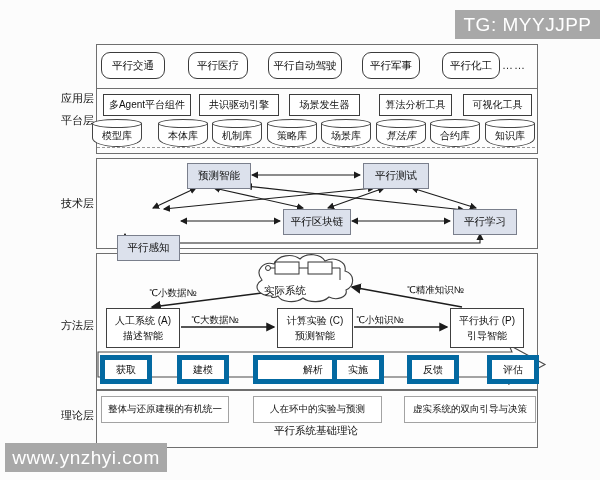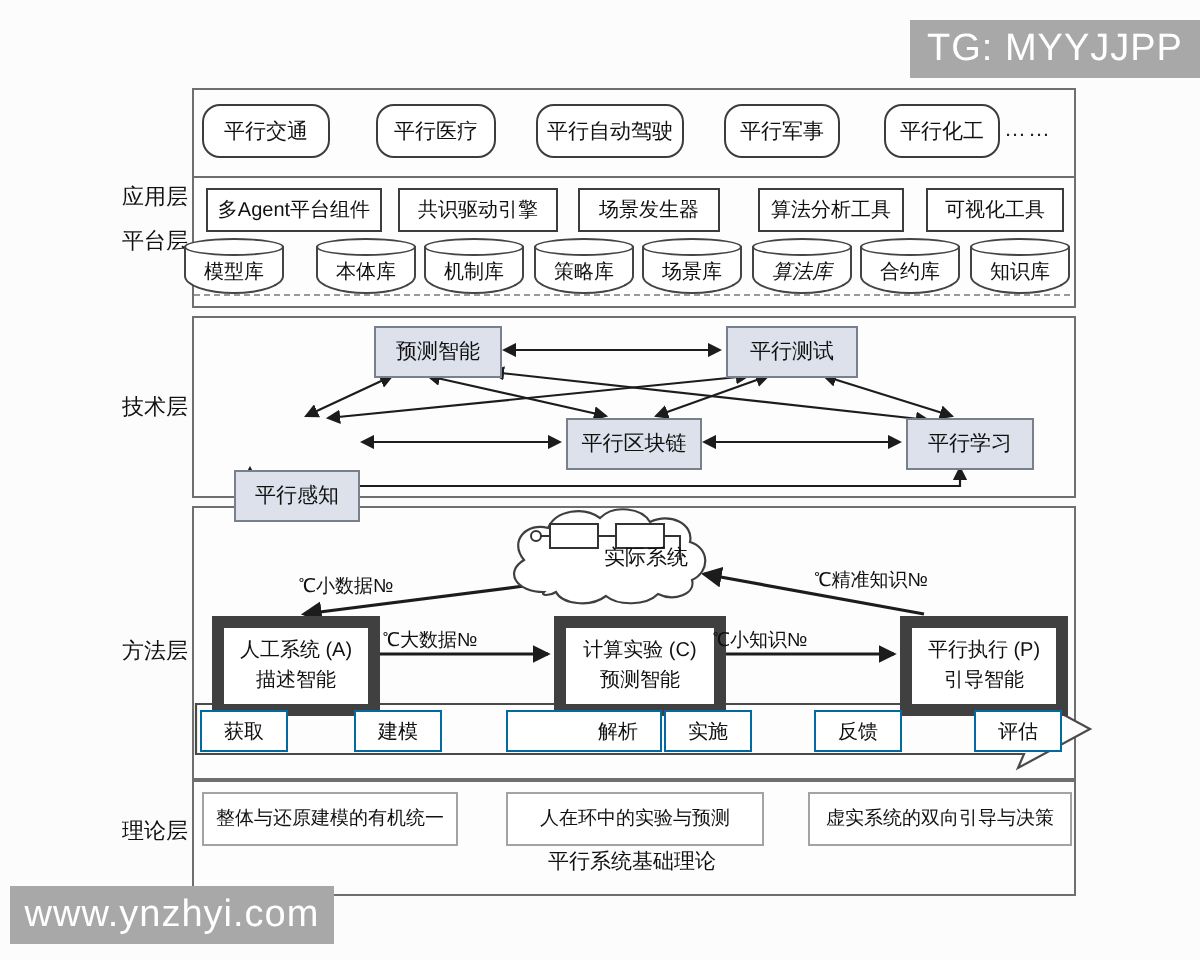--- a/index.html
+++ b/index.html
@@ -20,38 +20,38 @@
   }
   .cyl{position:absolute;top:119px;width:50px;height:28px;}
   .cyl-top{position:absolute;top:0;left:0;right:0;height:9px;border:1px solid #444;border-radius:50%;background:#fff;box-sizing:border-box;}
   .cyl-body{position:absolute;top:4px;left:0;right:0;bottom:0;border:1px solid #444;border-top:none;border-radius:0 0 50% 50% / 0 0 9px 9px;background:#fff;box-sizing:border-box;}
   .cyl-label{position:absolute;top:10px;left:0;width:100%;text-align:center;font-size:10px;}
   .tech-node{
     position:absolute;height:24px;border:1px solid #7a7f8c;background:#dce1ec;
     display:flex;align-items:center;justify-content:center;font-size:10.5px;white-space:nowrap;
   }
   .acp-box{
-    position:absolute;height:38px;border:6px solid #404040;background:#fff;
+    position:absolute;height:38px;border:1px solid #404040;background:#fff;
     display:flex;flex-direction:column;align-items:center;justify-content:center;font-size:10px;line-height:1.55;white-space:nowrap;
   }
   .flow-label{position:absolute;font-size:9.5px;text-align:center;color:#111;white-space:nowrap;}
   .step-box{
-    position:absolute;top:355px;width:42px;height:19px;border:1px solid #0369a1;background:#fff;
+    position:absolute;top:355px;width:42px;height:19px;border:5px solid #0369a1;background:#fff;
     display:flex;align-items:center;justify-content:center;font-size:10px;
   }
   .theory-box{
     position:absolute;top:396px;height:25px;border:1px solid #a3a3a3;background:#fff;
     display:flex;align-items:center;justify-content:center;font-size:9.5px;white-space:nowrap;
   }
   .caption{position:absolute;left:96px;width:440px;top:424px;text-align:center;font-size:10.5px;}
   .watermark{
     position:absolute;background:#a8a8a8;color:#fff;display:flex;align-items:center;justify-content:center;
     font-size:19px;letter-spacing:0.5px;
   }
-  .cloud-label{position:absolute;left:264px;top:272px;width:80px;text-align:right;font-size:10.5px;}
+  .cloud-label{position:absolute;left:264px;top:284px;width:80px;text-align:left;font-size:10.5px;}
   .dash-line{position:absolute;left:97px;top:147px;width:438px;border-top:1px dashed #999;}
   svg.overlay{position:absolute;left:0;top:0;pointer-events:none;overflow:visible;}
 </style>
 </head>
 <body>
 
 <div id="stage">
 
   <div class="layer-box" style="left:96px;top:44px;width:440px;height:43px;"></div>
   <div class="layer-box" style="left:96px;top:88px;width:440px;height:64px;"></div>

